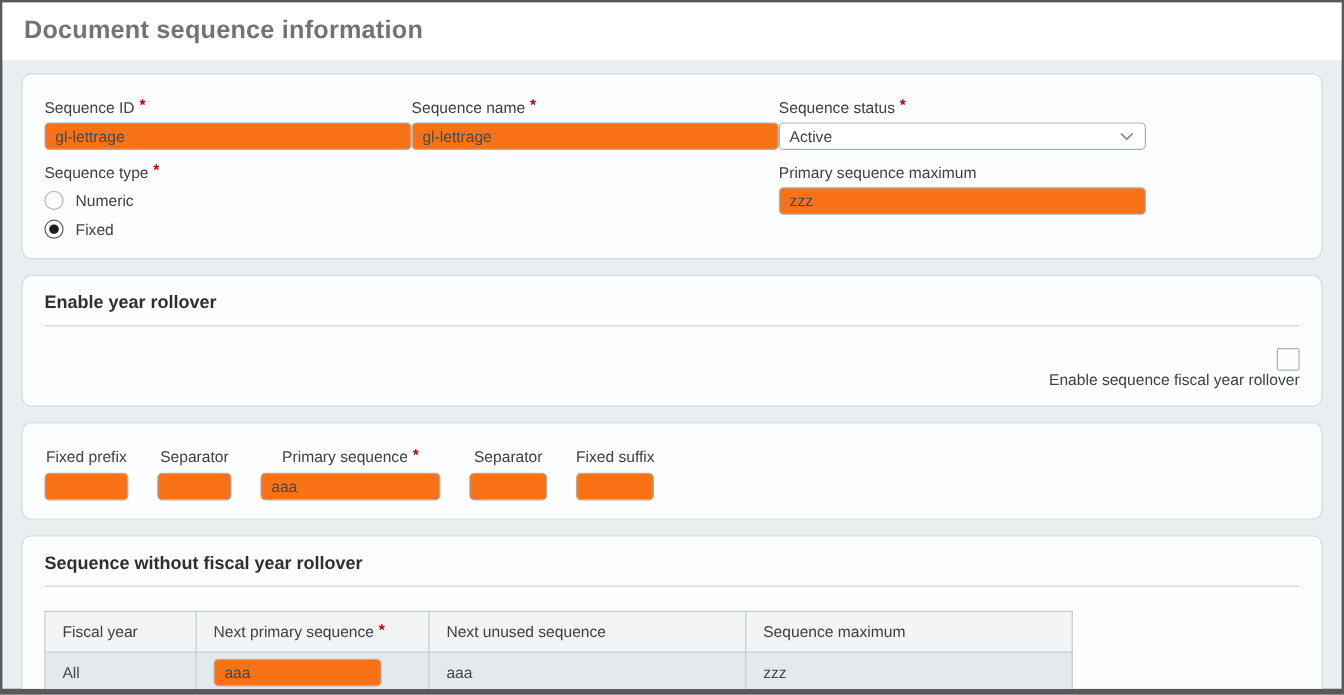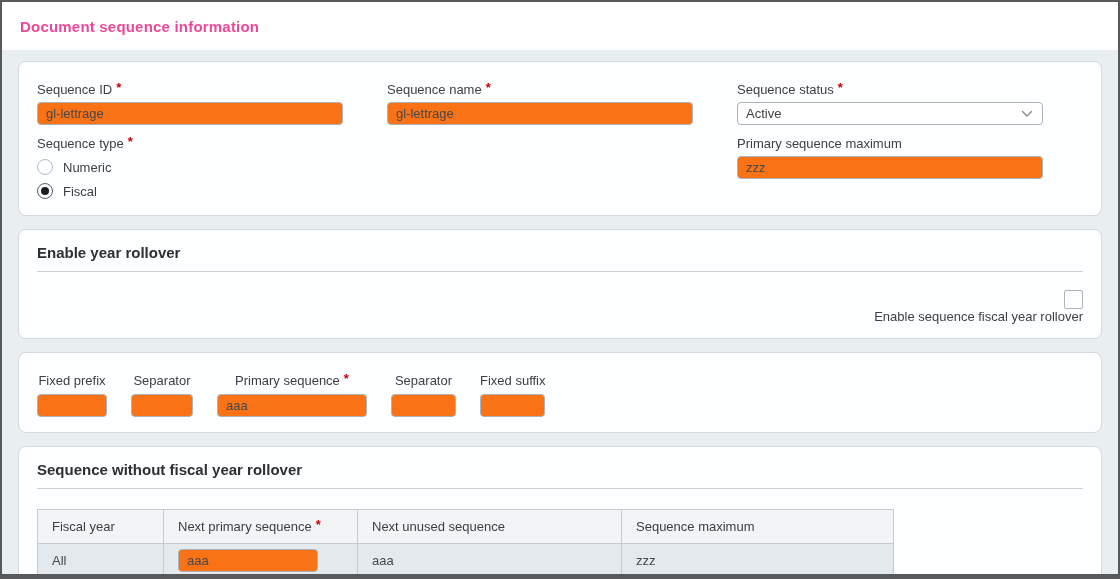--- a/index.html
+++ b/index.html
@@ -13,21 +13,21 @@
     background: #e9eef1;
     overflow: hidden;
   }
 
   .title-bar {
     height: 48px; background: #ffffff;
     display: flex; align-items: center;
     padding-left: 18px;
   }
   .title-bar h1 {
-    font-size: 15px; font-weight: bold; color: #ec4899; letter-spacing: .2px;
+    font-size: 21px; font-weight: bold; color: #737373; letter-spacing: .2px;
   }
 
   .content { padding: 11px 16px 0 16px; }
 
   .card {
     background: #fcfeff;
     border: 1px solid #d4dbdf;
     border-radius: 8px;
     margin-bottom: 13px;
   }
@@ -48,21 +48,20 @@
     font-family: "Liberation Sans", "DejaVu Sans", sans-serif;
     font-size: 13px; color: #44494d;
     outline: none;
   }
 
   
   .card-general { padding: 20px 18px 16px 18px; }
   .grid-3 {
     display: grid;
     grid-template-columns: 306px 306px 306px;
-    column-gap: 44px;
   }
   .row2 { margin-top: 11px; }
 
   .radio-row { display: flex; align-items: center; margin-top: 8px; cursor: default; }
   .radio-circle {
     width: 16px; height: 16px; border-radius: 50%;
     border: 1px solid #b3bcc1; background: #fdfeff;
     display: inline-flex; align-items: center; justify-content: center;
     flex: 0 0 auto;
   }
@@ -163,21 +162,21 @@
 
       <div class="grid-3 row2">
         <div>
           <span class="field-label"><span>Sequence type</span><span class="req">*</span></span>
           <div class="radio-row">
             <span class="radio-circle"></span>
             <span class="radio-text">Numeric</span>
           </div>
           <div class="radio-row selected">
             <span class="radio-circle"></span>
-            <span class="radio-text">Fiscal</span>
+            <span class="radio-text">Fixed</span>
           </div>
         </div>
 
         <div></div>
 
         <div>
           <span class="field-label">Primary sequence maximum</span>
           <input class="text-input" type="text" value="zzz" style="">
         </div>
       </div>

